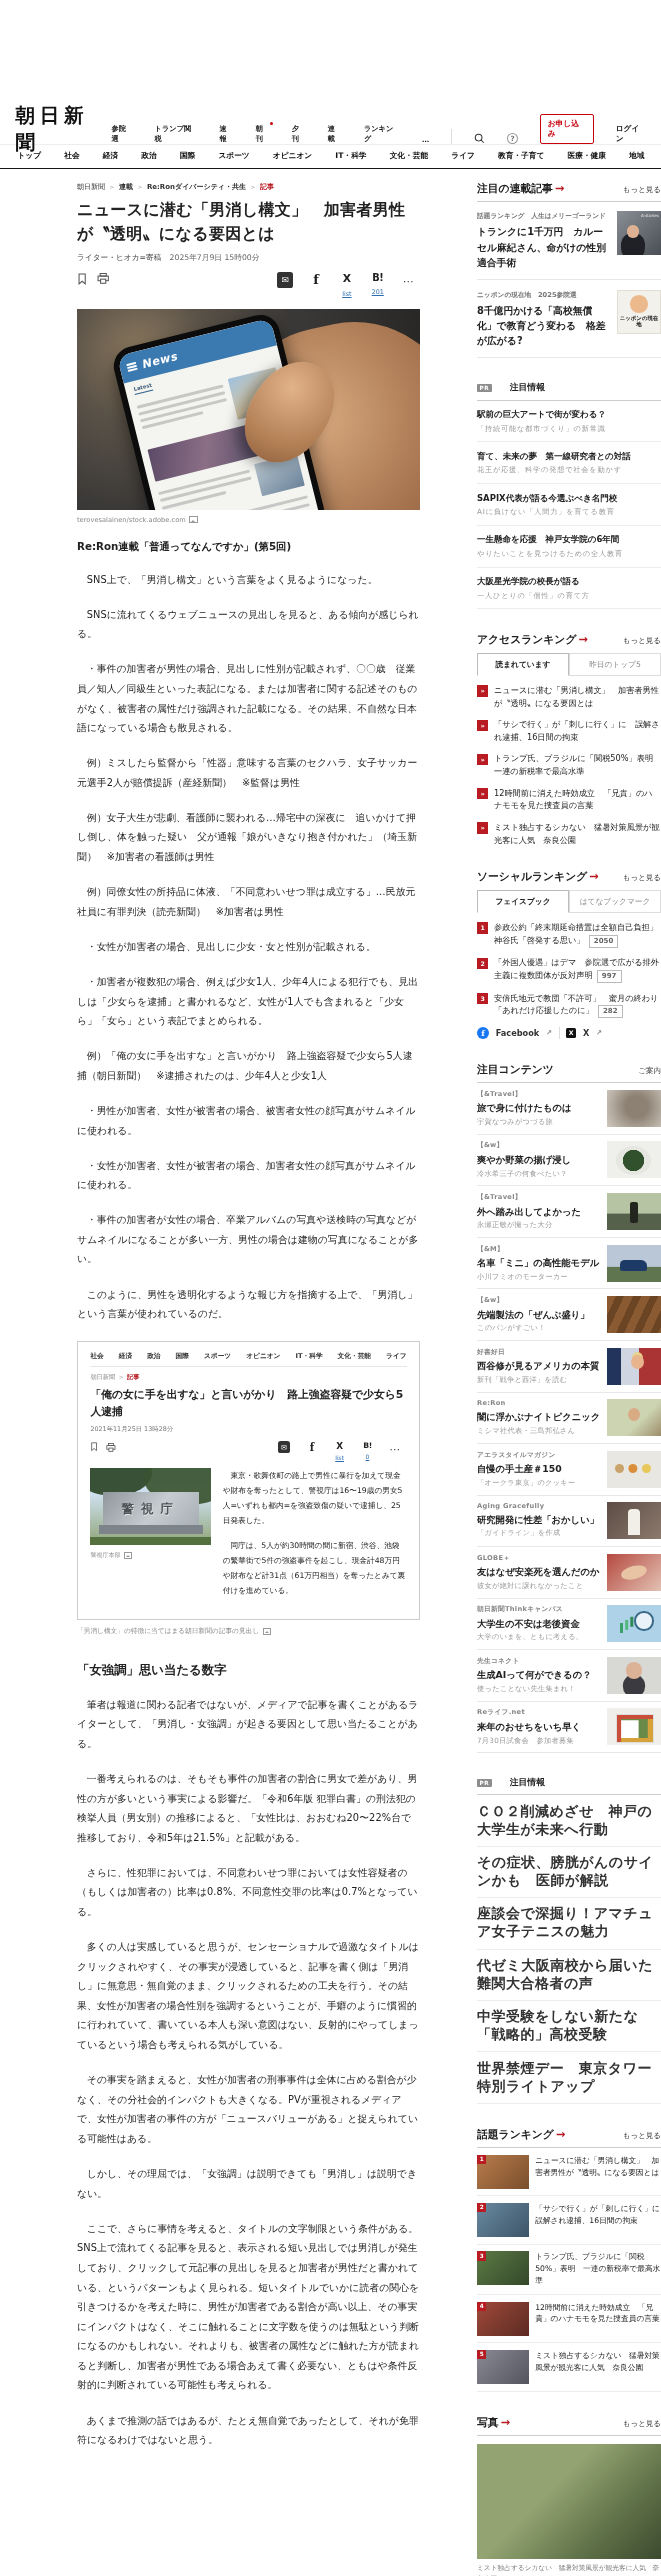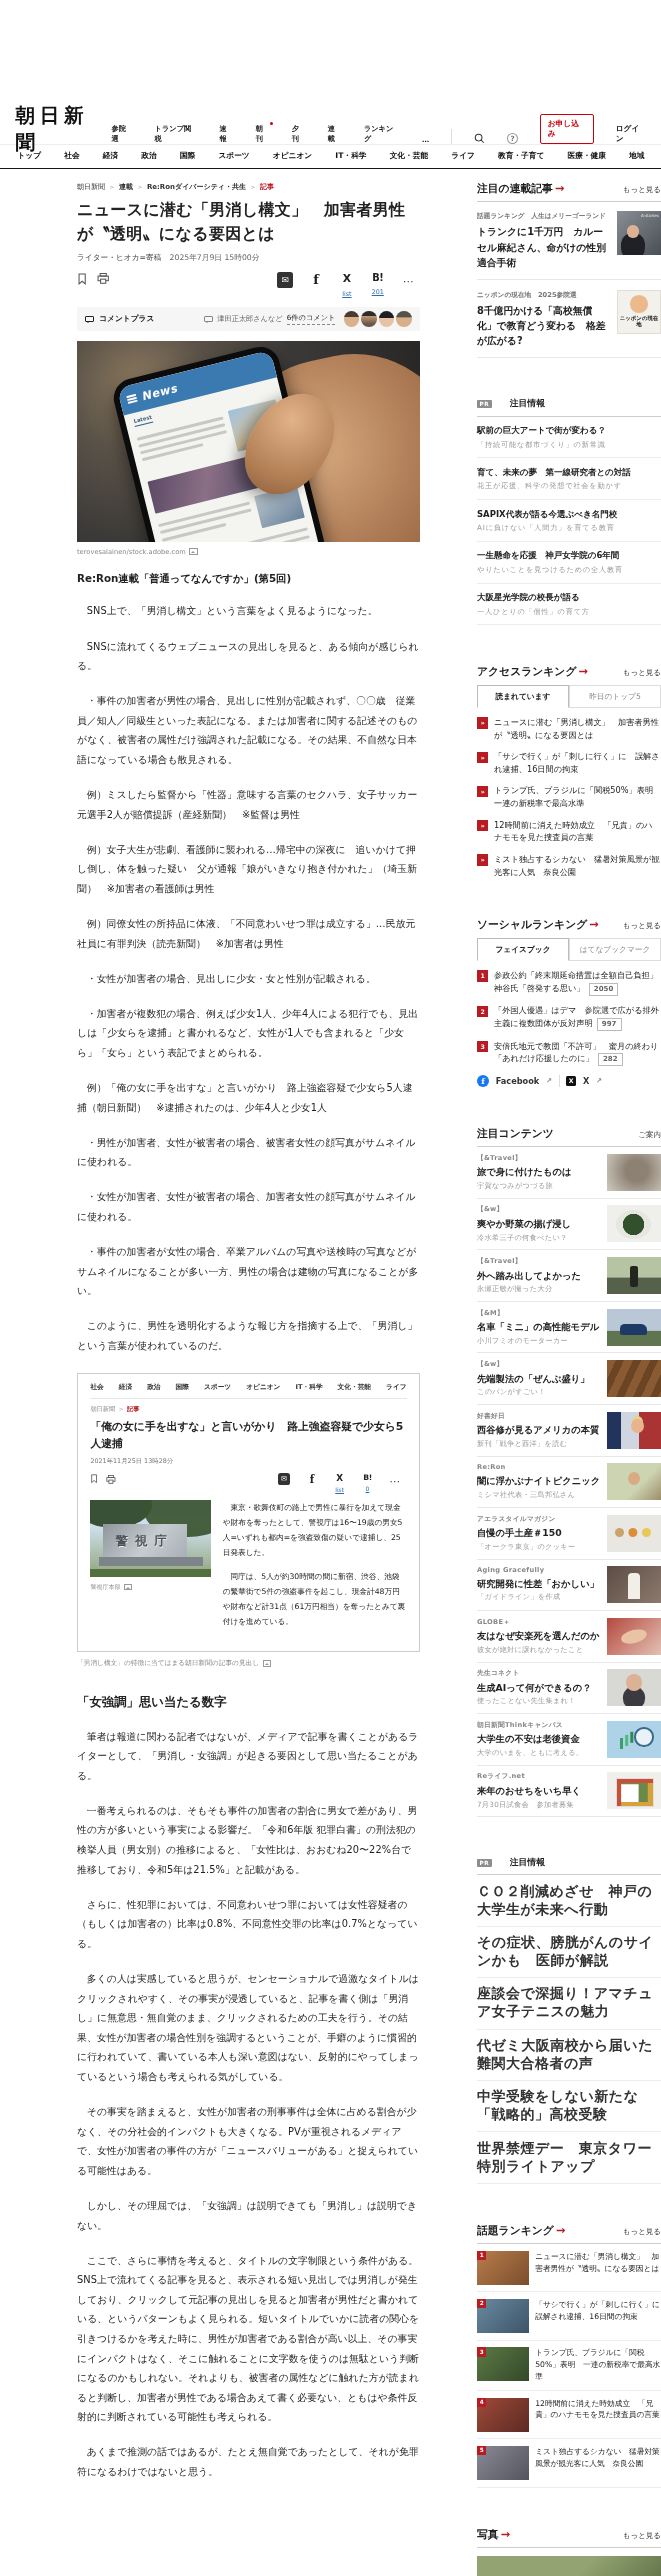--- a/index.html
+++ b/index.html
@@ -94,28 +94,28 @@
 .share-sm .share-right{gap:9.3px}
 .share-sm .mail-box{width:12.4px;height:12.4px;font-size:7.2px}
 .share-sm .f-ico{font-size:10.3px}.share-sm .x-ico{font-size:8.8px}.share-sm .b-ico{font-size:7.7px}
 .share-sm .sub-link{font-size:6px;margin-top:3.1px}
 .card-body{display:flex;gap:11.3px;margin-top:7.2px}
 .card-photo{width:121px;flex:none}
 .police{position:relative;width:121px;height:77px;background:linear-gradient(180deg,#b9d6ec 0%,#cfe0ee 34%,#8fa477 100%);overflow:hidden}
 .tree{position:absolute;border-radius:50%;background:#2d4527;opacity:.92}
 .t1{width:77px;height:46px;left:-15.5px;top:-18.5px}
 .t2{width:88px;height:52px;right:-20.6px;top:-15.5px;background:#3a5430}
-.stone{position:absolute;left:12.4px;top:24px;width:84px;height:34px;background:linear-gradient(130deg,#8f969b,#c6ccd0 55%,#a8afb4);display:flex;align-items:center;justify-content:center;font-size:12.4px;font-weight:bold;letter-spacing:7.2px;color:#4c5356;text-shadow:0.5px 0.5px 0 #e6eaec}
+.stone{position:absolute;left:12.4px;top:24px;width:96px;height:34px;background:linear-gradient(130deg,#8f969b,#c6ccd0 55%,#a8afb4);display:flex;align-items:center;justify-content:center;font-size:12.4px;font-weight:bold;letter-spacing:7.2px;color:#4c5356;text-shadow:0.5px 0.5px 0 #e6eaec}
 .stone-base{position:absolute;left:8.2px;top:57px;width:104px;height:9.3px;background:#7d8489}
 .grass{position:absolute;left:0;bottom:0;width:100%;height:8.2px;background:#55703f}
 .card-text{font-size:7.7px;line-height:1.95;color:#222}
 .card-text p{margin:0 0 9.3px;text-indent:1em}
 .card-photo .figcap{font-size:6px}
 
-.s-sec{margin-bottom:40px}
+.s-sec{margin-bottom:24px}
 .s-head{display:flex;align-items:baseline;justify-content:space-between;border-bottom:0.5px solid #ccc;padding-bottom:5.2px}
 .s-title{font-size:10.8px;font-weight:bold}
 .arrow{color:#b81c22;font-weight:bold;font-size:11.3px;margin-left:2.1px}
 .s-more{font-size:7.5px;color:#333;cursor:pointer}
 .feat-item{display:flex;gap:7.2px;padding:9.3px 0;border-bottom:0.5px solid #e8e8e8;cursor:pointer}
 .feat-txt{flex:1}
 .feat-kicker{font-size:6.7px;color:#777;font-weight:bold;line-height:1.5}
 .feat-title{font-size:9.8px;font-weight:bold;line-height:1.55;margin-top:3.1px}
 .thumb{flex:none;position:relative;overflow:hidden}
 .feat-thumb{width:44px;height:44px}
@@ -266,35 +266,20 @@
           <span class="sh">
               <span class="b-ico">B!</span>
               <a class="sub-link">201</a>
             </span>
           <span class="sh">
               <span class="more-ico">⋯</span>
             </span>
         </div>
       </div>
 
-      <div class="comment-bar">
-        <span class="bub"></span>
-        <span class="cb-label">コメントプラス</span>
-        <div class="cb-right">
-          <span class="bub gray"></span>
-          <span>津田正太郎さんなど</span>
-          <a class="cb-link">6件のコメント</a>
-          <span class="avatars">
-            <span class="av av1"></span>
-            <span class="av av2"></span>
-            <span class="av av3"></span>
-            <span class="av av4"></span>
-          </span>
-        </div>
-      </div>
 
       <figure class="hero-fig">
         <div class="hero">
           <div class="hand-back"></div>
           <div class="phone">
             <div class="screen">
               <div class="app-head">
                   <span class="burger">
                     <i></i>
                     <i></i>
@@ -648,33 +633,33 @@
         <div class="ct-item">
             <div class="ct-txt">
               <div class="ct-kicker">GLOBE＋</div>
               <div class="ct-title">友はなぜ安楽死を選んだのか</div>
               <div class="ct-sub">彼女が絶対に譲れなかったこと</div>
             </div>
             <div class="thumb ct-thumb th-globe"></div>
           </div>
         <div class="ct-item">
             <div class="ct-txt">
+              <div class="ct-kicker">朝日新聞Thinkキャンパス</div>
+              <div class="ct-title">大学生の不安は老後資金</div>
+              <div class="ct-sub">大学のいまを、ともに考える。</div>
+            </div>
+            <div class="thumb ct-thumb th-think"></div>
+          </div>
+        <div class="ct-item">
+            <div class="ct-txt">
               <div class="ct-kicker">先生コネクト</div>
               <div class="ct-title">生成AIって何ができるの？</div>
               <div class="ct-sub">使ったことない先生集まれ！</div>
             </div>
             <div class="thumb ct-thumb th-sensei"></div>
-          </div>
-        <div class="ct-item">
-            <div class="ct-txt">
-              <div class="ct-kicker">朝日新聞Thinkキャンパス</div>
-              <div class="ct-title">大学生の不安は老後資金</div>
-              <div class="ct-sub">大学のいまを、ともに考える。</div>
-            </div>
-            <div class="thumb ct-thumb th-think"></div>
           </div>
         <div class="ct-item">
             <div class="ct-txt">
               <div class="ct-kicker">Reライフ.net</div>
               <div class="ct-title">来年のおせちをいち早く</div>
               <div class="ct-sub">7月30日試食会　参加者募集</div>
             </div>
             <div class="thumb ct-thumb th-osechi"></div>
           </div>
       </section>

